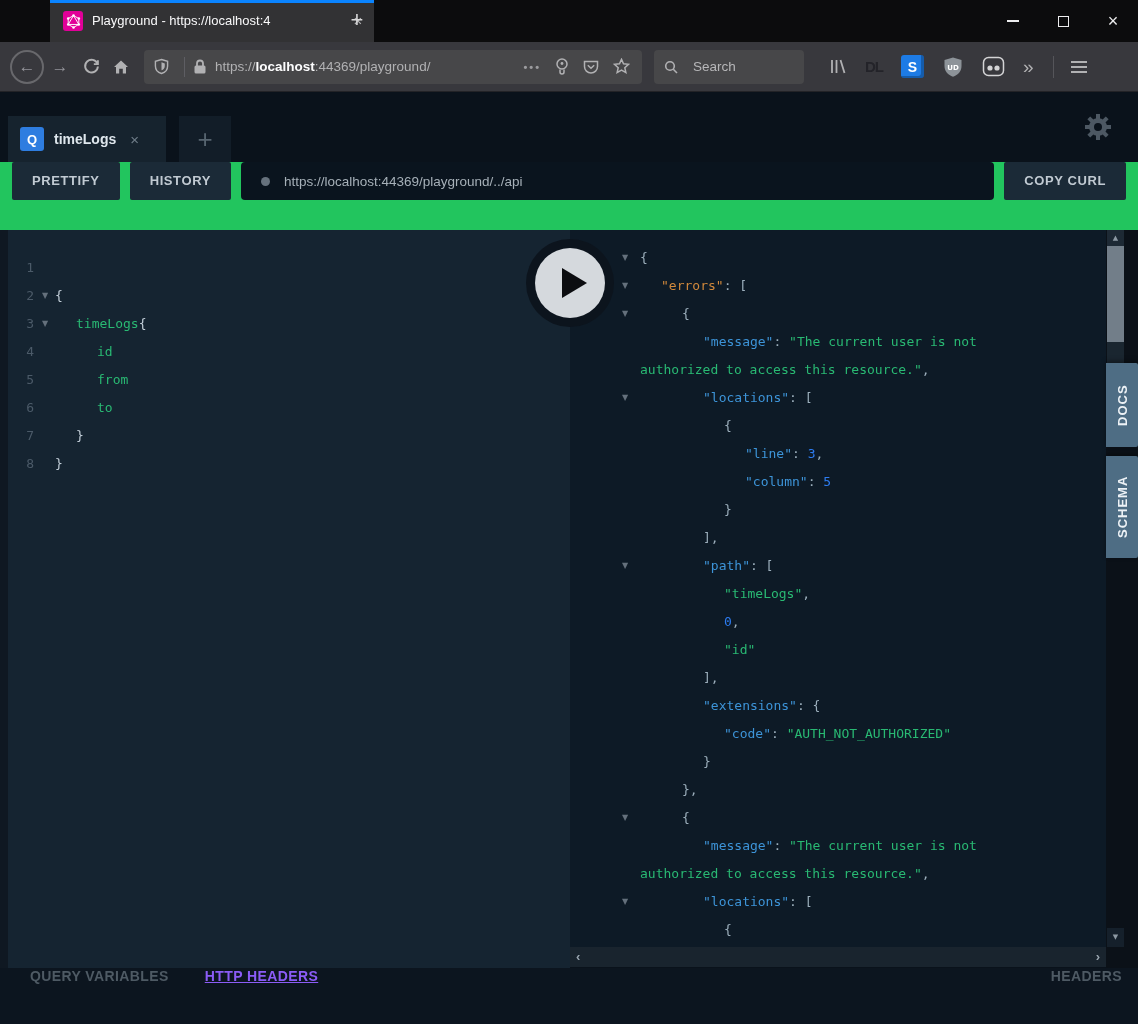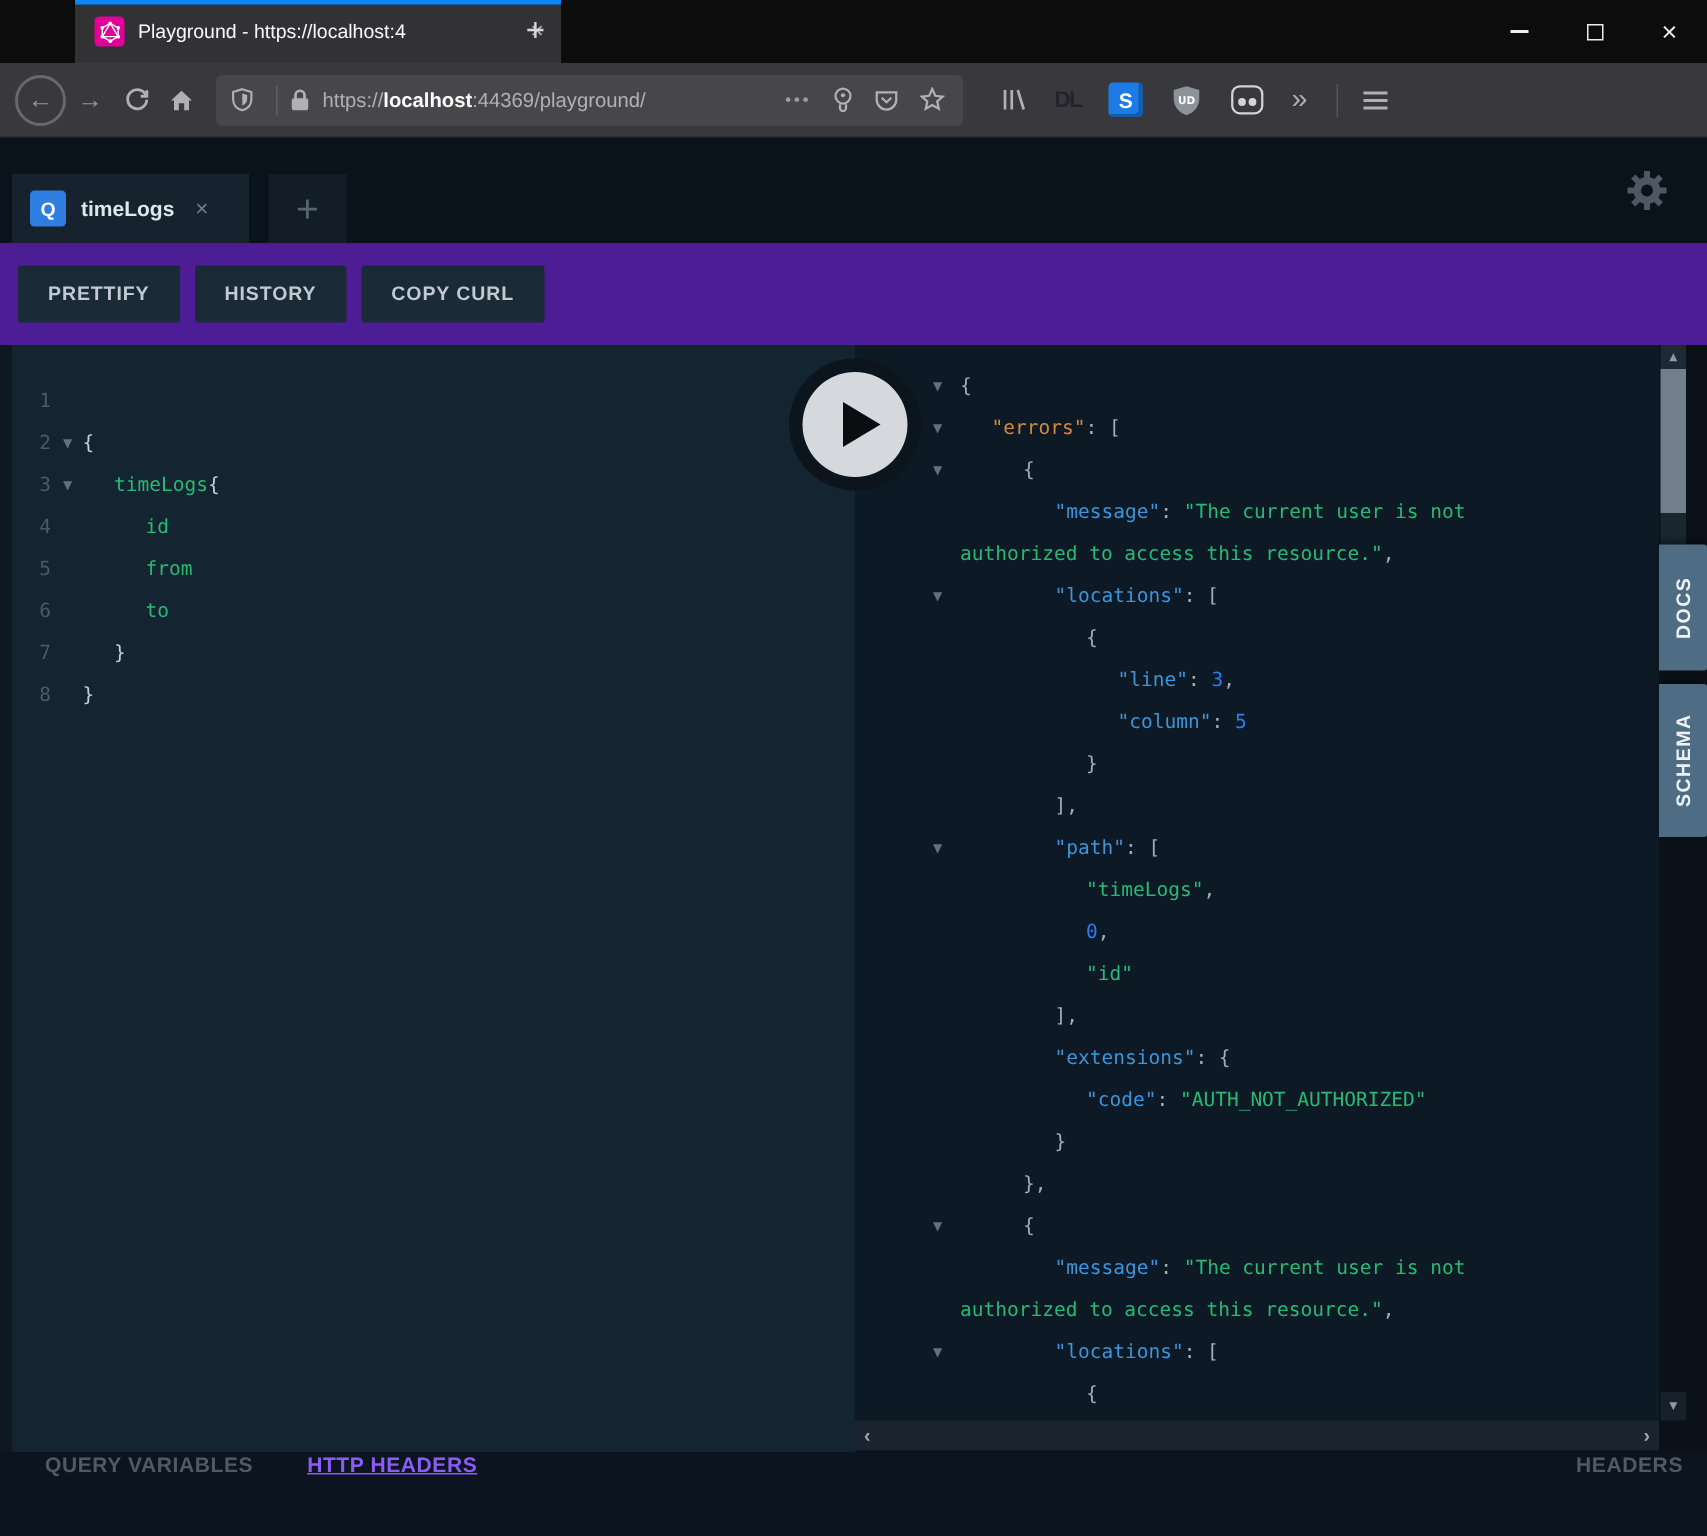--- a/index.html
+++ b/index.html
@@ -52,21 +52,21 @@
   .pg { position:absolute; top:92px; left:0; width:1138px; height:932px; background:#0a121b; }
 
   .pg-header { position:absolute; top:0; left:0; right:0; height:70px; background:#0a121b; }
   .session-tab { position:absolute; left:8px; bottom:0; width:158px; height:46px; background:#16232e; display:flex; align-items:center; padding:0 12px; }
   .q-badge { width:24px; height:24px; background:#2e7de0; border-radius:3px; color:#fff; font-weight:bold; font-size:13px; display:flex; align-items:center; justify-content:center; }
   .session-title { color:#dfe7ed; font-size:14px; font-weight:bold; margin-left:10px; }
   .session-close { color:#6f7d89; font-size:15px; margin-left:14px; }
   .session-plus { position:absolute; left:179px; bottom:0; width:52px; height:46px; background:#121d28; color:#56646f; font-size:26px; font-weight:300; display:flex; align-items:center; justify-content:center; }
   .pg-gear { position:absolute; right:26px; top:21px; }
 
-  .pg-toolbar { position:absolute; top:70px; left:0; right:0; height:68px; background:#4c1d95; display:flex; align-items:center; padding:0 12px; }
+  .pg-toolbar { position:absolute; top:70px; left:0; right:0; height:68px; background:#22c55e; display:flex; align-items:flex-start; padding:0 12px; }
   .pg-btn { height:38px; line-height:38px; background:#1b2a37; border-radius:2px; color:#c1cad2; font-size:13px; font-weight:bold; letter-spacing:.6px; text-align:center; padding:0 20px; margin-right:10px; white-space:nowrap; }
   .endpoint { flex:1; height:38px; background:#0a141e; border-radius:4px; display:flex; align-items:center; margin-right:10px; }
   .endpoint-dot { width:9px; height:9px; border-radius:50%; background:#66727d; margin:0 14px 0 20px; }
   .endpoint-text { color:#a6b0b8; font-size:13.5px; }
 
   
   .pg-main { position:absolute; top:138px; left:0; right:0; height:738px; }
   .left-strip { position:absolute; left:0; top:0; width:8px; height:100%; background:#0f1822; }
   .editor-pane { position:absolute; left:8px; top:0; width:562px; height:100%; background:#152431; padding-top:24px; }
   .response-pane { position:absolute; left:570px; top:0; width:536px; height:717px; background:#0d1a26; padding-top:14px; overflow:hidden; }
@@ -196,20 +196,29 @@
         <path d="M4.8 6.2 L8 9.2 L11.2 6.2"></path>
       </svg>
     </span>
     <span class="page-action" style="margin-right:12px">
       <svg width="17" height="17" viewBox="0 0 16 16" fill="none" stroke="#b1b1b3" stroke-width="1.4">
         <path d="M8 1.3 L9.9 5.5 L14.6 6 L11.1 9.1 L12.1 13.7 L8 11.3 L3.9 13.7 L4.9 9.1 L1.4 6 L6.1 5.5 Z"></path>
       </svg>
     </span>
   </div>
 
+  <div class="searchbar">
+    <span class="page-action" style="margin-left:10px">
+      <svg width="14" height="14" viewBox="0 0 14 14" fill="none" stroke="#b1b1b3" stroke-width="1.6">
+        <circle cx="6" cy="6" r="4.3"></circle>
+          <path d="M9.3 9.3 L13 13"></path>
+      </svg>
+    </span>
+    <span class="search-ph">Search</span>
+  </div>
 
   <div class="ext-row">
     <span class="ext-item">
       <svg width="18" height="17" viewBox="0 0 18 17" stroke="#b1b1b3" stroke-width="1.8" fill="none">
         <path d="M3 2 V15 M7.5 2 V15 M11.5 2 L15.5 15"></path>
       </svg>
     </span>
     <span class="ext-item ext-dl">DL</span>
     <span class="ext-item">
         <span class="ext-s">S</span>
@@ -260,20 +269,24 @@
           <rect x="20" y="12" width="7" height="4" transform="rotate(45 14 14)"></rect>
         </g>
         <circle cx="14" cy="14" r="4" fill="#0a121b"></circle>
       </svg>
     </div>
   </div>
 
   <div class="pg-toolbar">
     <div class="pg-btn">PRETTIFY</div>
     <div class="pg-btn">HISTORY</div>
+    <div class="endpoint">
+      <span class="endpoint-dot"></span>
+      <span class="endpoint-text">https://localhost:44369/playground/../api</span>
+    </div>
     <div class="pg-btn" style="margin-right:0">COPY CURL</div>
   </div>
 
   <div class="pg-main">
     <div class="left-strip"></div>
 
     <div class="editor-pane">
       <div id="editor-lines">
           <div class="code-line"><span class="gutter-num">1</span></div>
           <div class="code-line"><span class="gutter-num">2</span><span class="fold-arrow">▼</span><span class="line-text" style="padding-left: 0px;"><span class="seg-p">{</span></span></div>

